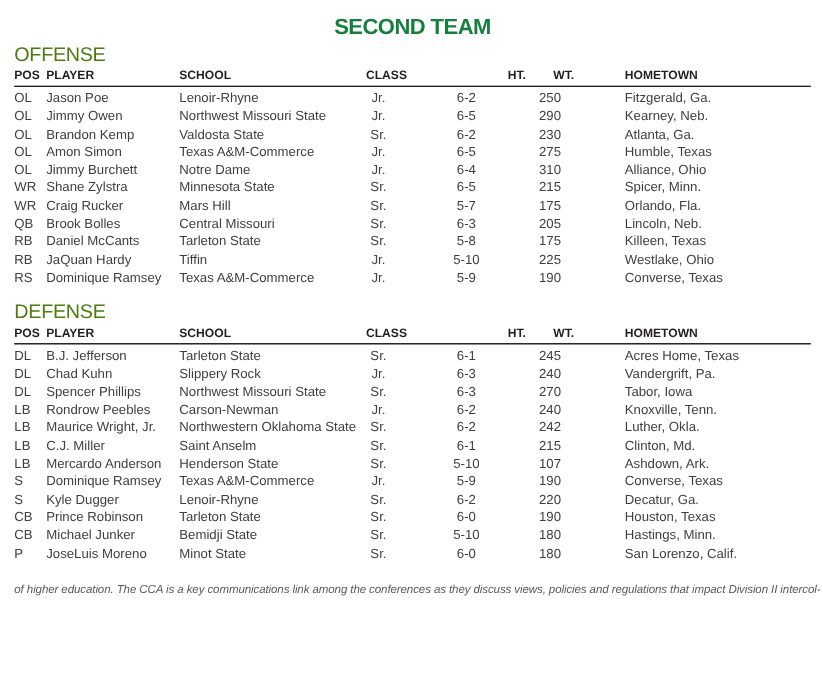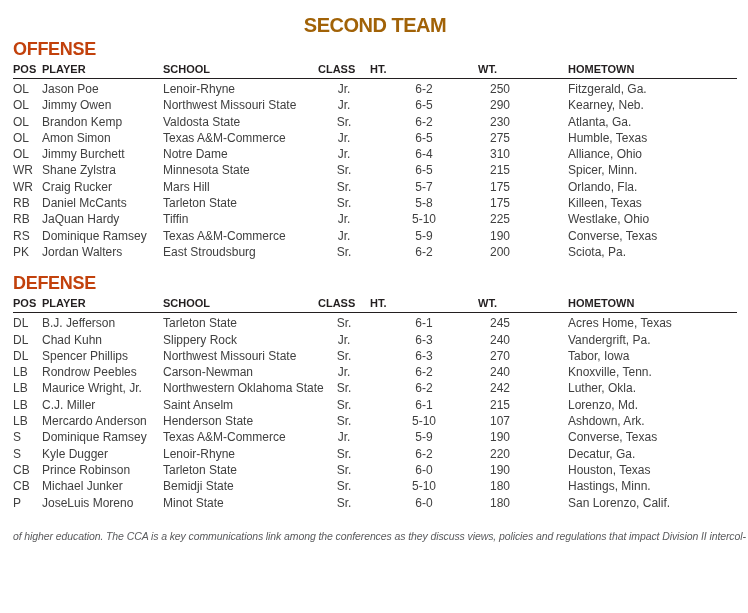--- a/index.html
+++ b/index.html
@@ -13,29 +13,29 @@
     height: 613px;
     padding: 14px 11px 0 13px;
     background: #ffffff;
     overflow: hidden;
   }
   .doc-title {
     text-align: center;
     font-size: 20px;
     font-weight: bold;
     letter-spacing: -0.5px;
-    color: #a16207;
+    color: #15803d;
     line-height: 22px;
     margin-bottom: 2px;
   }
   .section-heading {
     font-size: 18px;
-    font-weight: bold;
+    font-weight: normal;
     letter-spacing: -0.3px;
-    color: #c2410c;
+    color: #4d7c0f;
     line-height: 22px;
     margin-bottom: 3px;
   }
   table.roster {
     table-layout: fixed;
     border-collapse: collapse;
     width: 724px;
   }
   col.c-pos      { width: 29px; }
   col.c-player   { width: 121px; }
@@ -47,21 +47,21 @@
   table.roster th {
     font-size: 11px;
     font-weight: bold;
     color: #231f20;
     text-align: left;
     line-height: 13px;
     padding-bottom: 2px;
     border-bottom: 1.5px solid #231f20;
     white-space: nowrap;
   }
-  table.roster th.center { text-align: left; }
+  table.roster th.center { text-align: right; }
   table.roster th.pad-home, table.roster td.pad-home { padding-left: 46px; }
   table.roster td {
     font-size: 12px;
     color: #404040;
     line-height: 16.3px;
     height: 16.3px;
     white-space: nowrap;
     text-align: left;
     vertical-align: middle;
   }
@@ -167,20 +167,29 @@
           <tr>
             <td>WR</td>
             <td>Craig Rucker</td>
             <td>Mars Hill</td>
             <td class="center">Sr.</td>
             <td class="center">5-7</td>
             <td class="center">175</td>
             <td class="pad-home">Orlando, Fla.</td>
           </tr>
           <tr>
+            <td>QB</td>
+            <td>Brook Bolles</td>
+            <td>Central Missouri</td>
+            <td class="center">Sr.</td>
+            <td class="center">6-3</td>
+            <td class="center">205</td>
+            <td class="pad-home">Lincoln, Neb.</td>
+          </tr>
+          <tr>
             <td>RB</td>
             <td>Daniel McCants</td>
             <td>Tarleton State</td>
             <td class="center">Sr.</td>
             <td class="center">5-8</td>
             <td class="center">175</td>
             <td class="pad-home">Killeen, Texas</td>
           </tr>
           <tr>
             <td>RB</td>
@@ -192,29 +201,20 @@
             <td class="pad-home">Westlake, Ohio</td>
           </tr>
           <tr>
             <td>RS</td>
             <td>Dominique Ramsey</td>
             <td>Texas A&amp;M-Commerce</td>
             <td class="center">Jr.</td>
             <td class="center">5-9</td>
             <td class="center">190</td>
             <td class="pad-home">Converse, Texas</td>
-          </tr>
-          <tr>
-            <td>PK</td>
-            <td>Jordan Walters</td>
-            <td>East Stroudsburg</td>
-            <td class="center">Sr.</td>
-            <td class="center">6-2</td>
-            <td class="center">200</td>
-            <td class="pad-home">Sciota, Pa.</td>
           </tr>
         </tbody>
     </table>
   </div>
 
   <div class="section">
     <div class="section-heading">DEFENSE</div>
     <table class="roster">
       <colgroup>
         <col class="c-pos">
@@ -282,21 +282,21 @@
             <td class="center">242</td>
             <td class="pad-home">Luther, Okla.</td>
           </tr>
           <tr>
             <td>LB</td>
             <td>C.J. Miller</td>
             <td>Saint Anselm</td>
             <td class="center">Sr.</td>
             <td class="center">6-1</td>
             <td class="center">215</td>
-            <td class="pad-home">Lorenzo, Md.</td>
+            <td class="pad-home">Clinton, Md.</td>
           </tr>
           <tr>
             <td>LB</td>
             <td>Mercardo Anderson</td>
             <td>Henderson State</td>
             <td class="center">Sr.</td>
             <td class="center">5-10</td>
             <td class="center">107</td>
             <td class="pad-home">Ashdown, Ark.</td>
           </tr>

